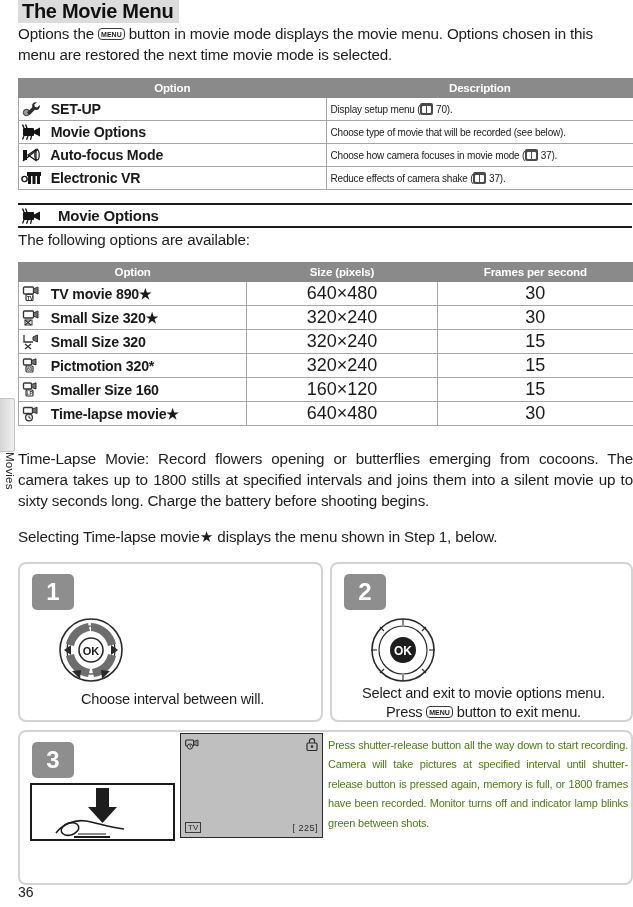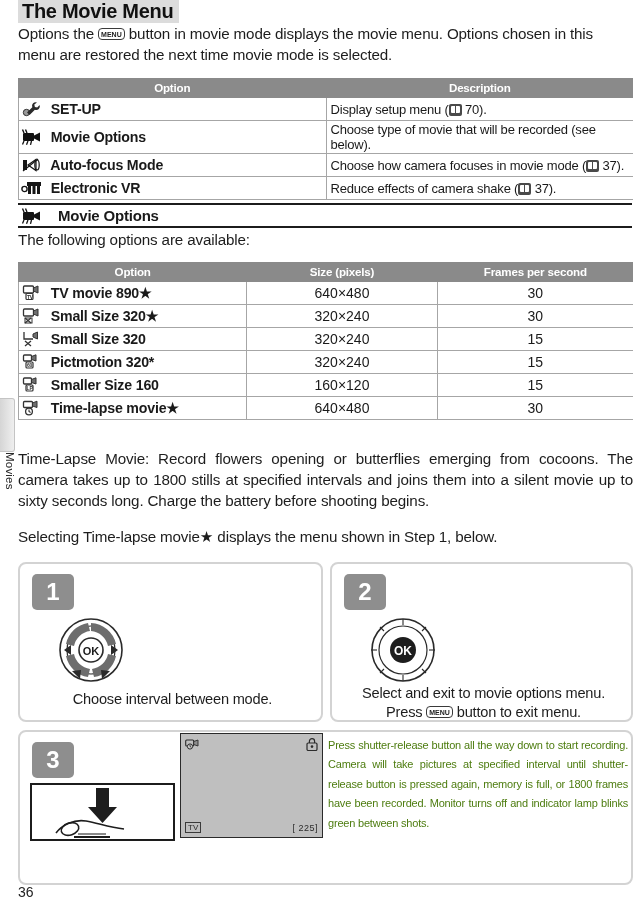--- a/index.html
+++ b/index.html
@@ -116,27 +116,27 @@
     vertical-align: middle;
   }
   .opt-cell {
     font-weight: bold;
     font-size: 14.2px;
     letter-spacing: -0.2px;
     white-space: nowrap;
     padding-left: 2px !important;
   }
   .desc-cell {
-    font-size: 13px;
+    font-size: 10px;
     letter-spacing: -0.2px;
     padding-left: 4px !important;
   }
   .num-cell {
     text-align: center;
-    font-size: 14px;
+    font-size: 18px;
   }
 
   
   #table1 { left: 18px; top: 78px; width: 616px; }
   #table1 td { height: 20px; }
   #table1 .opt-cell { width: 160px; margin-left: 29px; }
 
   
   #table2 { left: 18px; top: 262px; width: 616px; }
   #table2 td { height: 20px; }
@@ -543,21 +543,21 @@
         </g>
         <path d="M62 34 l-7 -5 v10 z" fill="#2a2a2a"></path>
         <path d="M8 34 l7 -5 v10 z" fill="#2a2a2a"></path>
         <path d="M16 55 l9 -1 l-1 9 z" fill="#2a2a2a"></path>
         <path d="M54 55 l-9 -1 l1 9 z" fill="#2a2a2a"></path>
         <circle cx="35" cy="34" r="12" fill="#ffffff" stroke="#2a2a2a" stroke-width="1.6"></circle>
         <text x="35" y="38.5" font-size="11" font-weight="bold" text-anchor="middle" font-family="sans-serif" fill="#1a1a1a">OK</text>
       </svg>
     </div>
 
-    <div class="cap" style="left:0;top:126px;width:305px;">Choose interval between mode.</div>
+    <div class="cap" style="left:0;top:126px;width:305px;">Choose interval between will.</div>
   </div>
 
   <div class="panel" id="panel2">
     <div class="step-badge" style="left:12px; top:10px;">2</div>
 
     <div style="position:absolute;left:36px;top:52px;">
       <svg width="70" height="68" viewBox="0 0 70 68">
         <circle cx="35" cy="34" r="31" fill="#ffffff" stroke="#2a2a2a" stroke-width="1.6"></circle>
         <circle cx="35" cy="34" r="24" fill="#ffffff" stroke="#2a2a2a" stroke-width="1.2"></circle>
         <g stroke="#2a2a2a" stroke-width="1.1">

